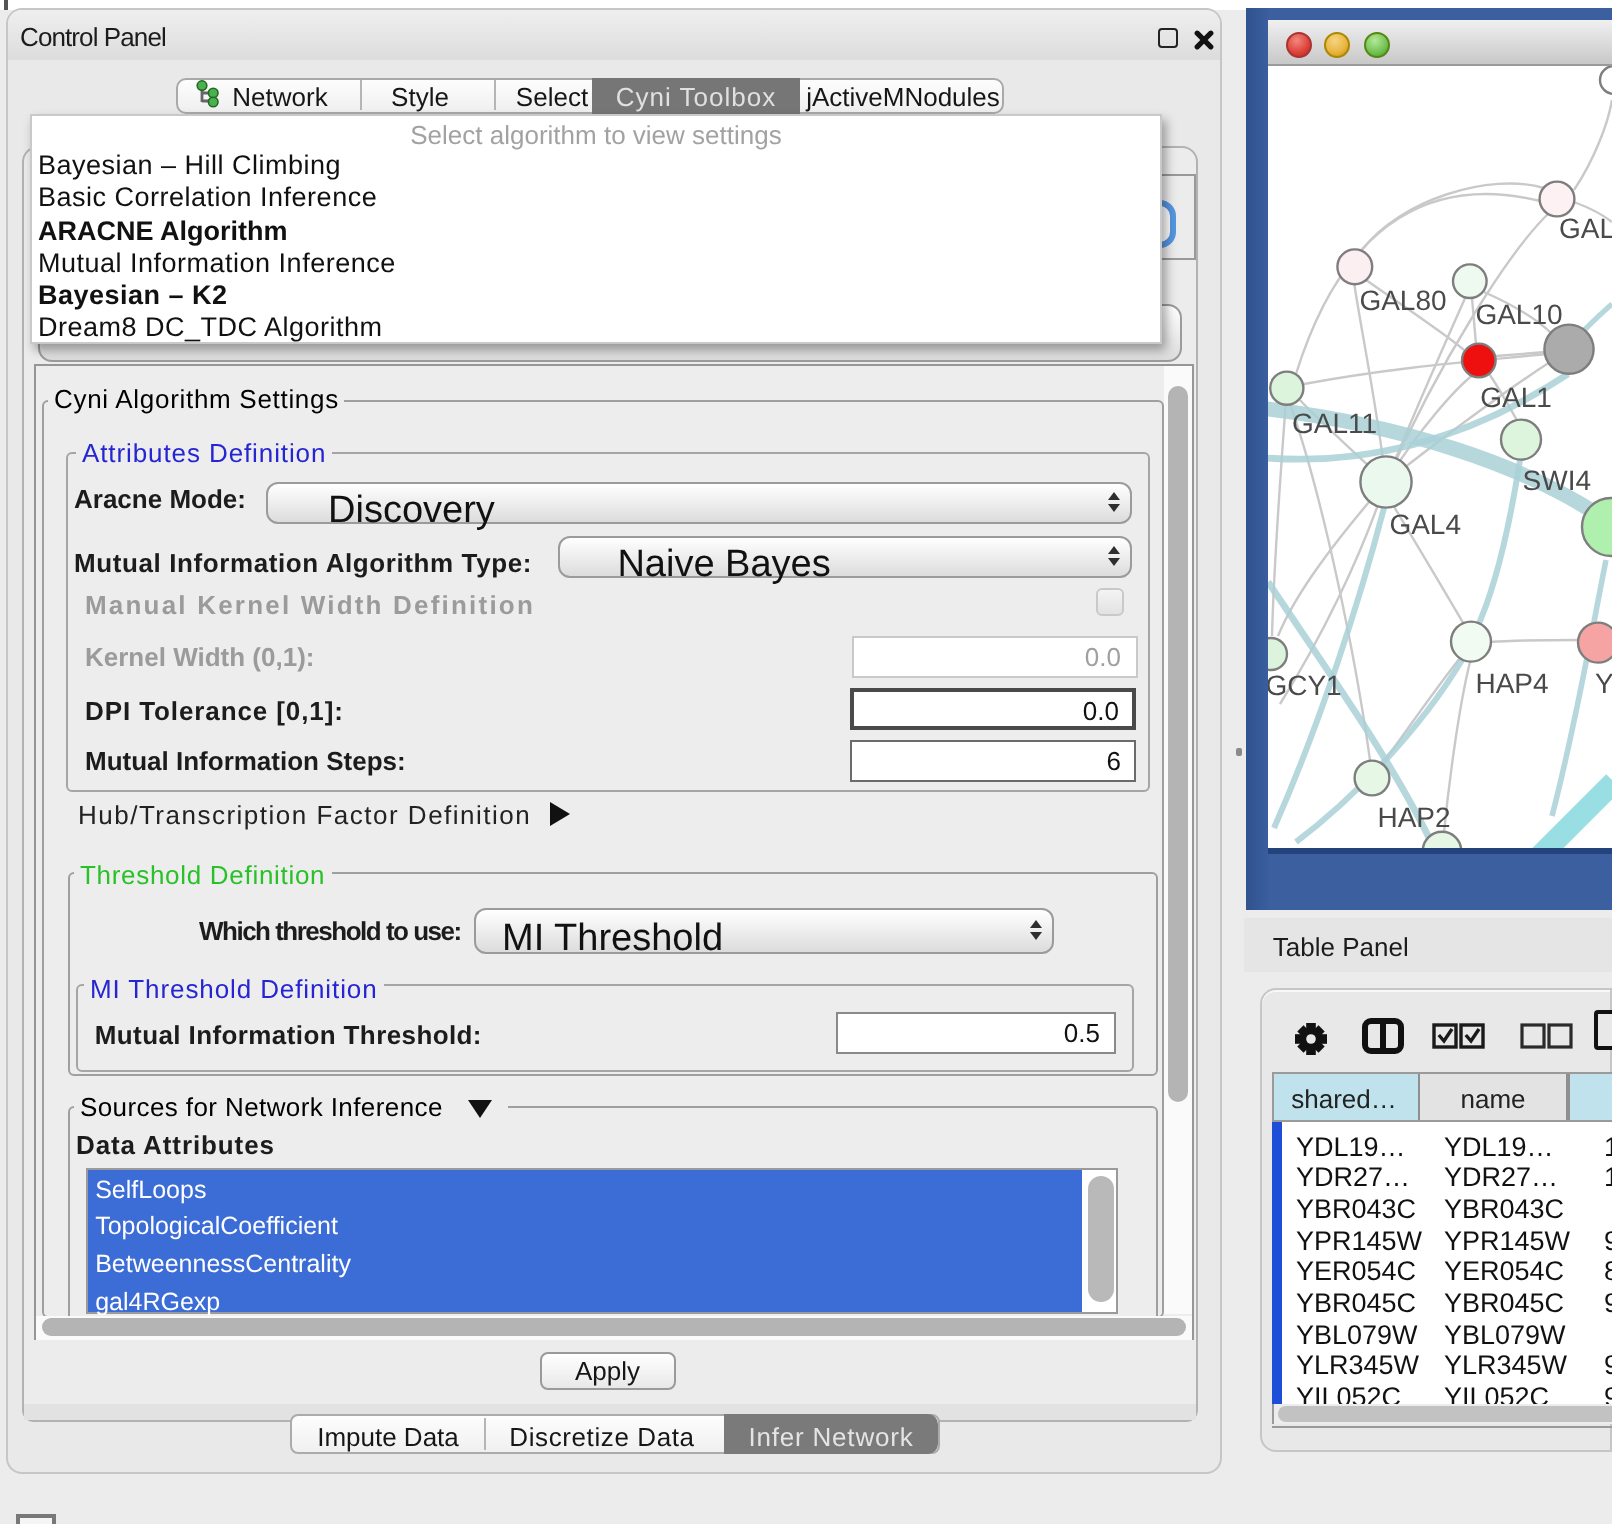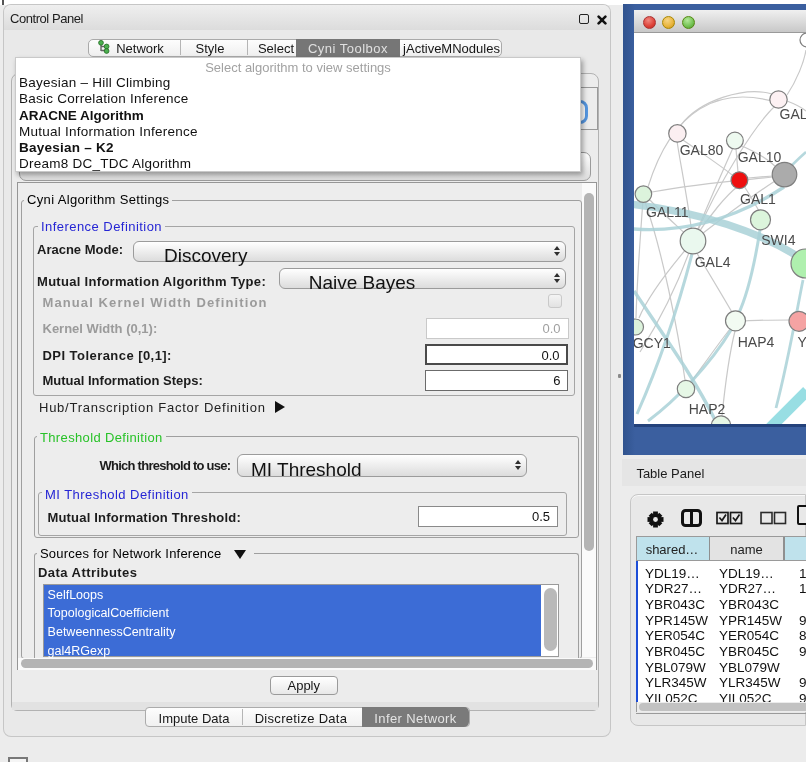--- a/index.html
+++ b/index.html
@@ -57,21 +57,21 @@
 <div class="ab" style="left:540px;top:87px;width:58px;height:43px;border:1.5px solid #999;background:#ececec;box-sizing:border-box;"></div>
 <div class="ab" style="left:562px;top:100px;width:26px;height:24px;border:3px solid #5596e0;border-radius:8px;background:#fdfdfd;box-sizing:border-box;"></div>
 <div class="combo" style="left:19px;top:152px;width:572px;height:29px;border-radius:7px;"></div>
 
 <div class="ab" style="left:17px;top:182px;width:580px;height:488px;border:1px solid #969696;background:#ededed;box-sizing:border-box;"></div>
 
 <div class="grp" style="left:20.5px;top:199.7px;width:559px;height:457px;"></div>
 <div class="glbl" style="left:24px;top:192px;letter-spacing:0.35px;">Cyni Algorithm Settings</div>
 
 <div class="grp" style="left:33px;top:225.6px;width:540px;height:168.6px;border-color:#a5a5a5;"></div>
-<div class="glbl" style="left:38px;top:219px;color:#2525d4;letter-spacing:0.45px;">Inference Definition</div>
+<div class="glbl" style="left:38px;top:219px;color:#2525d4;letter-spacing:0.45px;">Attributes Definition</div>
 
 <div class="lbl b" style="left:37px;top:242px;">Aracne Mode:</div>
 <div class="combo" style="left:133px;top:240.5px;width:433px;height:21.5px;">
   <div class="ct" style="left:30px;">Discovery</div>
   <div class="spin" style="left:420px;top:4px;">
         <div class="up"></div>
         <div class="dn"></div>
       </div>
 </div>
 <div class="lbl b" style="left:37px;top:273.5px;letter-spacing:0.3px;">Mutual Information Algorithm Type:</div>
@@ -263,21 +263,21 @@
 <rect x="14.5" y="1.5" width="11" height="11" fill="none" stroke="#2a2a2a" stroke-width="1.6"></rect>
 </svg>
 <div class="ab" style="left:797px;top:505px;width:14px;height:20px;border:2.6px solid #111;border-radius:2px;box-sizing:border-box;background:#e8e8e8;"></div>
 
 <div class="ab" style="left:635.5px;top:536px;width:171px;height:25px;background:#bfe2ec;border:1px solid #9a9a9a;box-sizing:border-box;"></div>
 <div class="ab" style="left:708.6px;top:537px;width:75.4px;height:23px;background:#e3e3e3;border-left:1px solid #8f8f8f;border-right:1px solid #8f8f8f;box-sizing:border-box;"></div>
 <div class="seg" style="left:635px;top:541.5px;width:74px;color:#222;">shared…</div>
 <div class="seg" style="left:709px;top:541.5px;width:75px;color:#222;">name</div>
 <div class="ab" style="left:784px;top:537px;width:1px;height:23px;background:#8f8f8f;"></div>
 
-<div class="ab" style="left:635.5px;top:561px;width:171px;height:141px;background:#fff;border-left:2px solid #1d4ed8;box-sizing:border-box;overflow:hidden;">
+<div class="ab" style="left:635.5px;top:561px;width:171px;height:141px;background:#fff;border-left:5px solid #1d4ed8;box-sizing:border-box;overflow:hidden;">
   <div class="ab" style="left:7.5px;top:4.5px;font-size:13.5px;color:#111;line-height:15.7px;">YDL19…<br>YDR27…<br>YBR043C<br>YPR145W<br>YER054C<br>YBR045C<br>YBL079W<br>YLR345W<br>YIL052C</div>
   <div class="ab" style="left:81.5px;top:4.5px;font-size:13.5px;color:#111;line-height:15.7px;">YDL19…<br>YDR27…<br>YBR043C<br>YPR145W<br>YER054C<br>YBR045C<br>YBL079W<br>YLR345W<br>YIL052C</div>
   <div class="ab" style="left:161.5px;top:4.5px;font-size:13.5px;color:#111;line-height:15.7px;">13<br>12<br>&nbsp;<br>9.<br>8.<br>9.<br>&nbsp;<br>9.<br>9.</div>
 </div>
 
 <div class="ab" style="left:635.5px;top:702px;width:171px;height:10px;background:#ececec;border-left:1px solid #9a9a9a;box-sizing:border-box;"></div>
 <div class="ab" style="left:639px;top:702.5px;width:167px;height:8px;background:#c2c2c2;border-radius:4px 0 0 4px;"></div>
 <div class="ab" style="left:635.5px;top:712.5px;width:171px;height:1px;background:#9a9a9a;"></div>
 </div>
 

